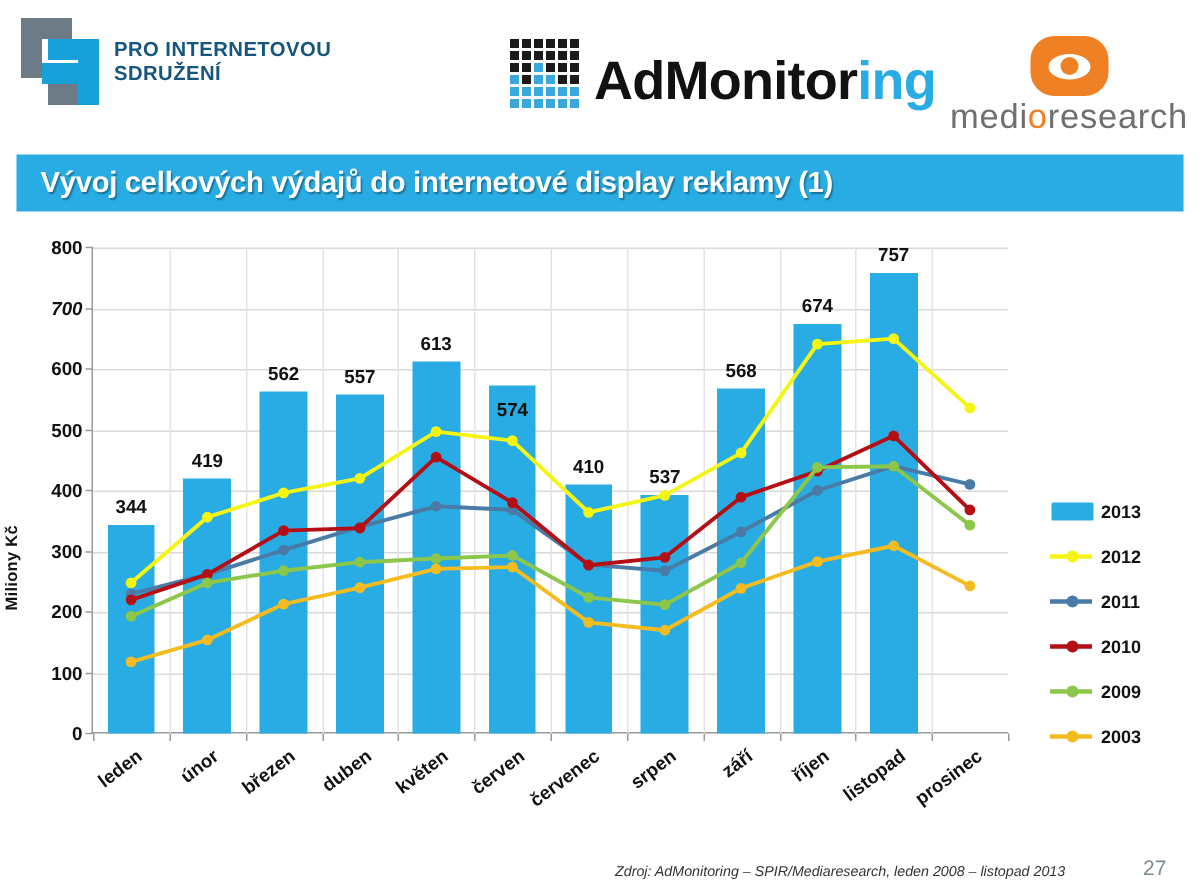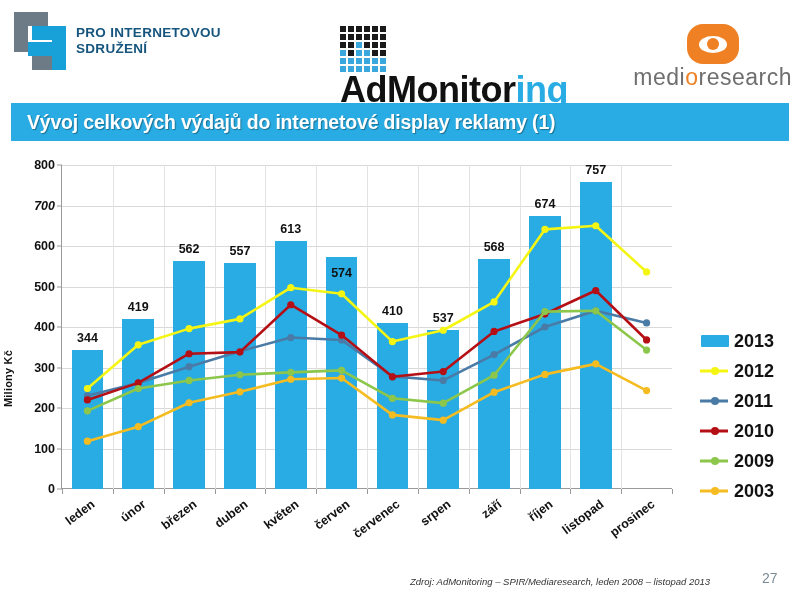--- a/index.html
+++ b/index.html
@@ -18,21 +18,21 @@
   .spir-mark{width:52px;height:58px;position:relative;}
   .spir-mark .g1{position:absolute;left:0;top:0;width:34px;height:14px;background:#6d7b86;}
   .spir-mark .g2{position:absolute;left:0;top:0;width:14px;height:40px;background:#6d7b86;}
   .spir-mark .g3{position:absolute;left:18px;top:44px;width:34px;height:14px;background:#6d7b86;}
   .spir-mark .b1{position:absolute;left:18px;top:14px;width:34px;height:14px;background:#18a0d8;}
   .spir-mark .b2{position:absolute;left:38px;top:14px;width:14px;height:44px;background:#18a0d8;}
   .spir-mark .b3{position:absolute;left:14px;top:30px;width:24px;height:14px;background:#18a0d8;}
   .spir-text{color:#16557e;font-weight:bold;font-size:13.5px;line-height:16px;letter-spacing:.3px;}
   .spir-text div:first-child{color:#16557e;}
 
-  .admon{position:absolute;left:340px;top:26px;display:flex;align-items:flex-start;flex-direction:column;}
+  .admon{position:absolute;left:340px;top:26px;display:flex;align-items:flex-end;}
   .dotgrid{width:46px;height:46px;display:grid;grid-template-columns:repeat(6,1fr);grid-template-rows:repeat(6,1fr);gap:2px;margin-right:10px;}
   .dotgrid i{display:block;background:#1a1a1a;}
   .dotgrid i.b{background:#3ba8dd;}
   .admon-word{font-size:36px;font-weight:bold;color:#111;letter-spacing:-0.5px;line-height:1;}
   .admon-word span{color:#3ba8dd;}
 
   .mediaresearch{position:absolute;right:8px;top:24px;display:flex;flex-direction:column;align-items:center;}
   .mr-eye{width:52px;height:40px;border-radius:16px;background:#ef8023;display:flex;align-items:center;justify-content:center;margin-bottom:2px;}
   .mr-eye .white{width:28px;height:17px;border-radius:50%/50%;background:#fff;display:flex;align-items:center;justify-content:center;}
   .mr-eye .pupil{width:12px;height:12px;border-radius:50%;background:#ef8023;}
@@ -67,21 +67,21 @@
 
   .series-svg{position:absolute;left:0;top:0;width:610px;height:324px;overflow:visible;}
 
   
   .legend{position:absolute;left:700px;top:176px;}
   .legend-row{display:flex;align-items:center;height:30px;}
   .legend-key{width:30px;height:14px;margin-right:4px;position:relative;display:flex;align-items:center;justify-content:center;}
   .legend-key .lk-bar{width:28px;height:12px;border-radius:1px;}
   .legend-key .lk-line{position:absolute;left:0;top:50%;transform:translateY(-50%);width:28px;height:3px;}
   .legend-key .lk-dot{position:absolute;left:50%;top:50%;transform:translate(-50%,-50%);width:8px;height:8px;border-radius:50%;}
-  .legend-label{font-size:18px;font-weight:bold;color:#111;}
+  .legend-label{font-size:12px;font-weight:bold;color:#111;}
 
   
   .source{position:absolute;left:410px;top:576px;font-size:9.5px;font-style:italic;color:#333;
     font-family:"Liberation Sans", sans-serif;white-space:nowrap;}
   .pagenum{position:absolute;left:762px;top:570px;font-size:14px;color:#7b8b96;}
 </style>
 </head>
 <body>
 
 <div class="slide">

